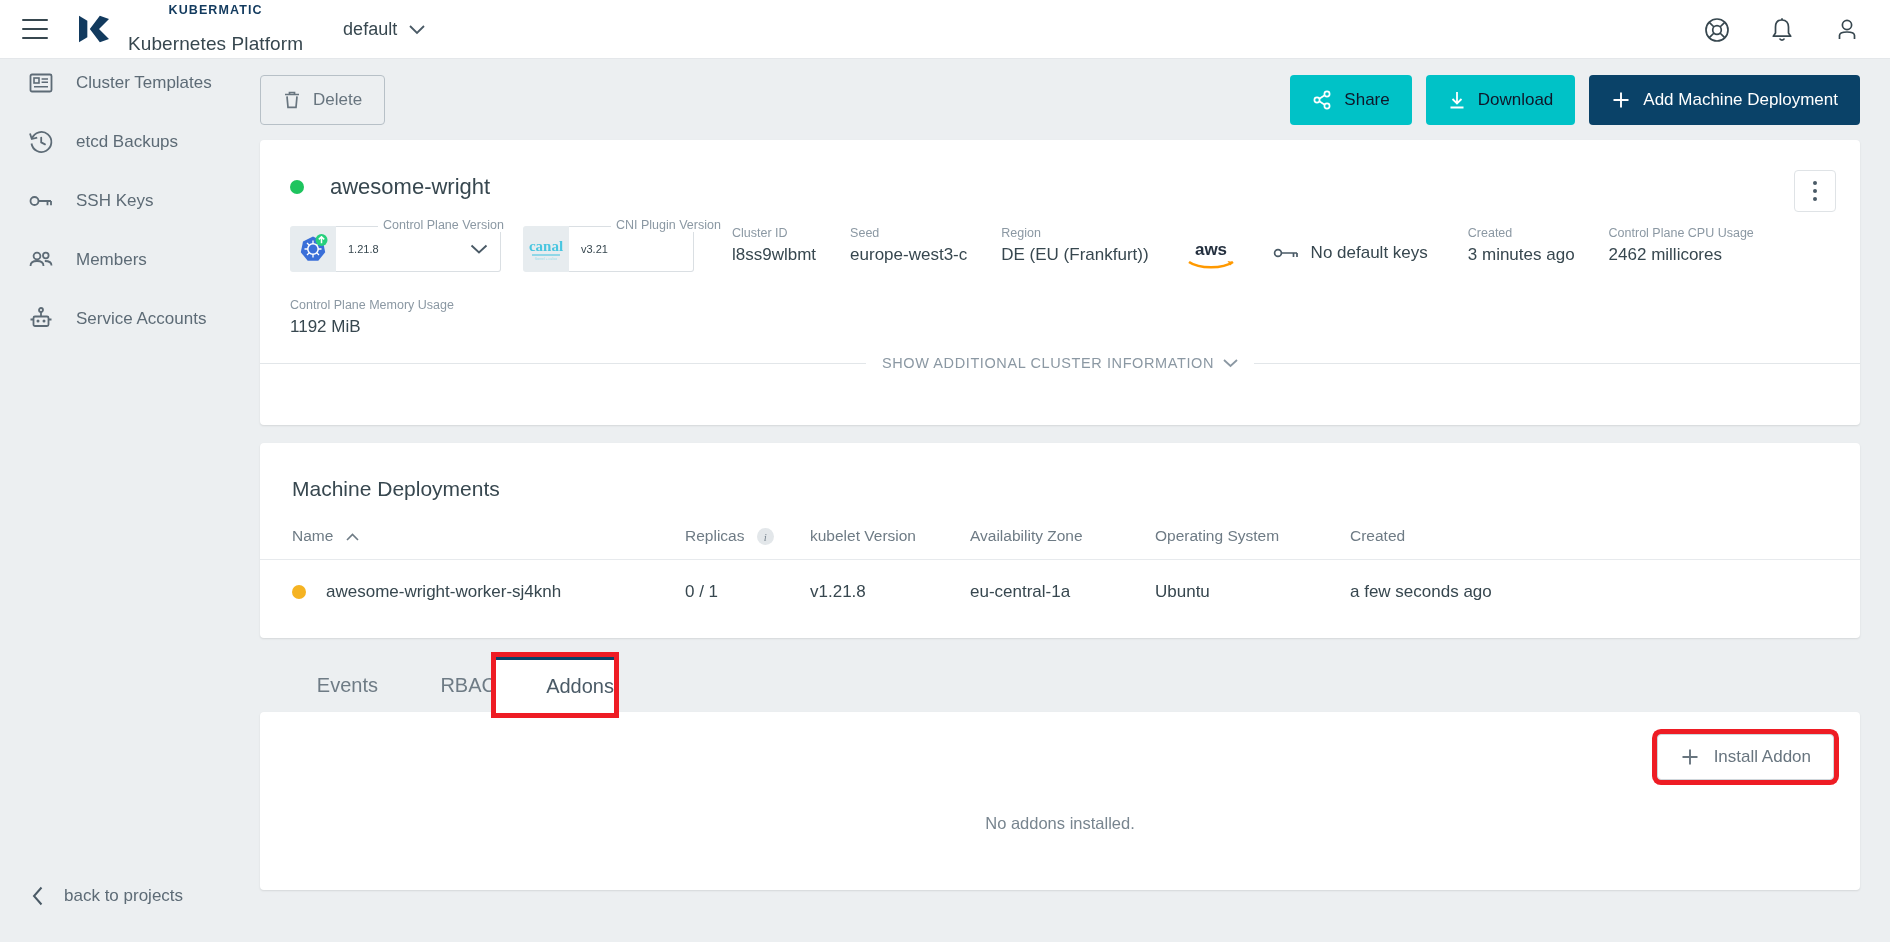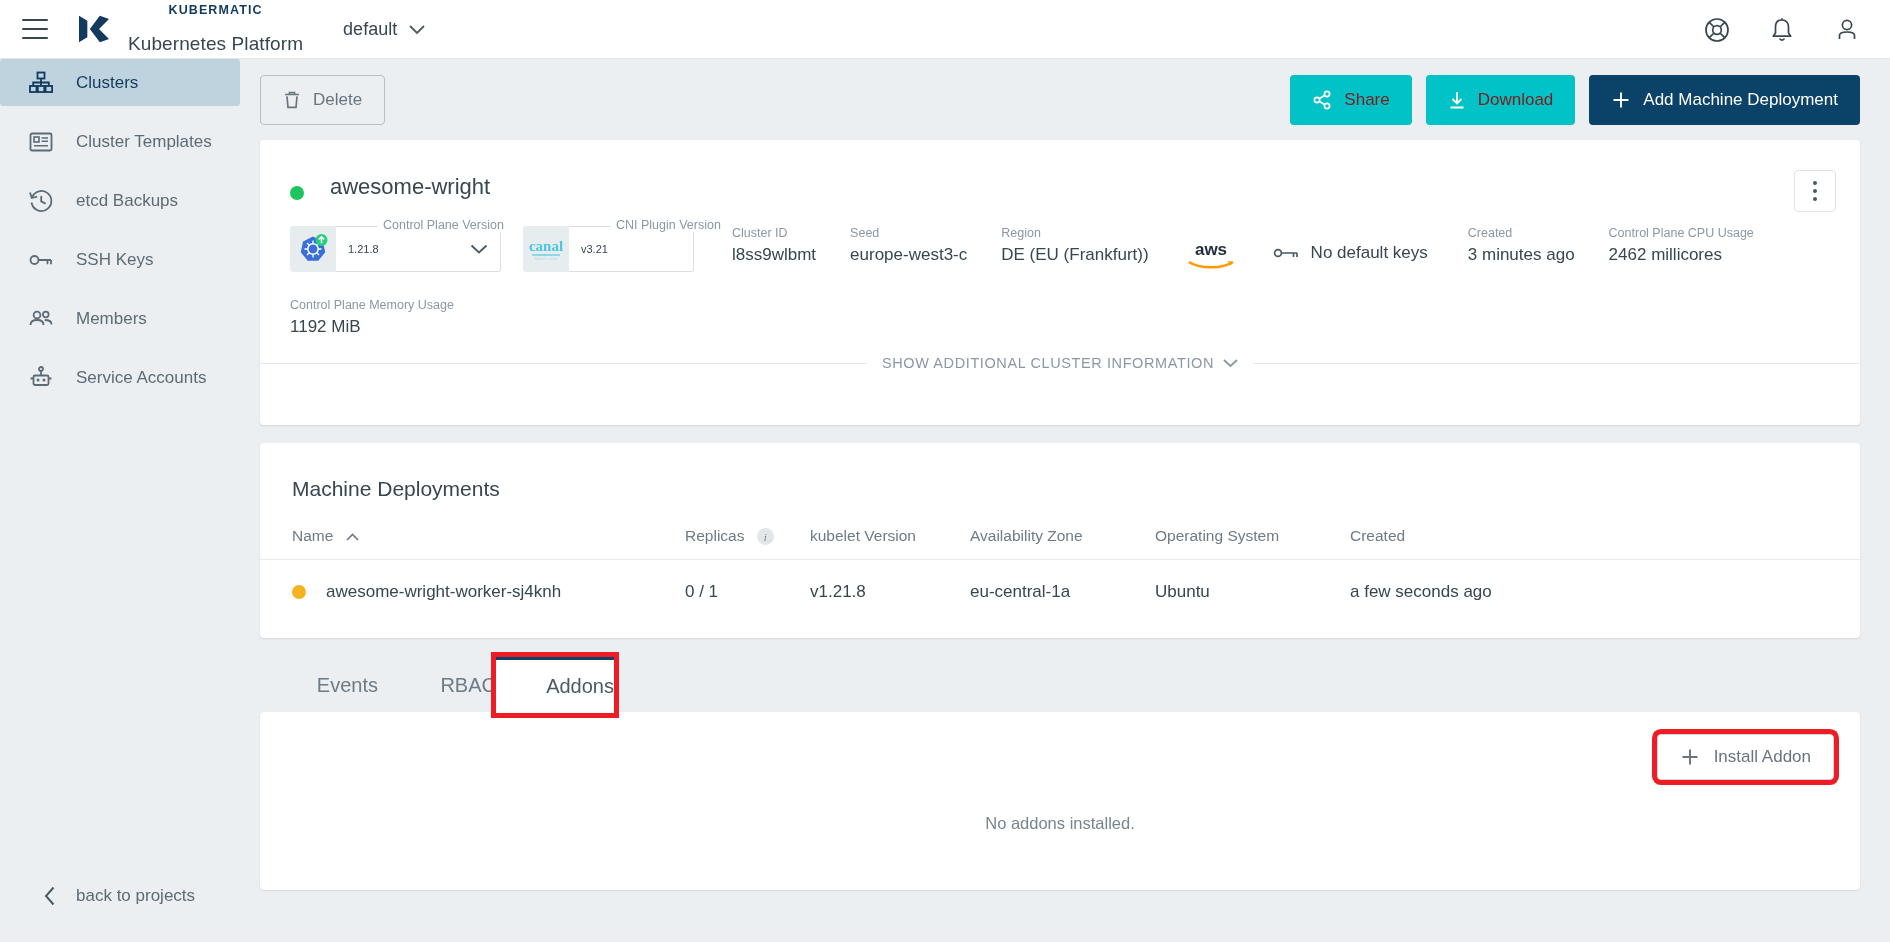--- a/index.html
+++ b/index.html
@@ -32,43 +32,43 @@
 
   
   .sidebar { position:absolute; top:59px; left:0; width:248px; height:883px; background:#eceff1; }
   .nav-item {
     height:47px; display:flex; align-items:center; padding-left:28px; cursor:pointer;
     color:#5d6b76; font-size:17px; margin-bottom:12px;
   }
   .nav-item .nicon { width:26px; height:26px; margin-right:22px; display:flex; align-items:center; justify-content:center; flex:0 0 auto;}
   .nav-item.active { background:#bfd3de; color:#123a5e; border-radius:3px; margin-right:8px; }
   .nav-item.active .nicon svg { stroke:#123a5e; fill:#123a5e; }
-  .back-projects { position:absolute; left:16px; bottom:36px; width:248px; display:flex; align-items:flex-start; padding-left:28px; color:#5d6b76; font-size:17px; cursor:pointer; }
+  .back-projects { position:absolute; left:4px; bottom:36px; width:248px; display:flex; align-items:flex-start; padding-left:28px; color:#5d6b76; font-size:17px; cursor:pointer; }
   .back-projects .bicon { margin-right:20px; display:flex; }
 
   
   .toolbar { position:absolute; top:75px; left:260px; right:30px; height:50px; }
   .btn {
     display:inline-flex; align-items:center; justify-content:center; height:50px;
     font-size:17px; border-radius:4px; cursor:pointer; white-space:nowrap; padding:0 22px;
   }
   .btn .bico { display:flex; align-items:center; margin-right:12px; }
   .btn-outline { border:1px solid #b7c0c7; background:#eceff1; color:#68757f; }
-  .btn-teal { background:#00c2c7; color:#7f1d1d; border:none; }
+  .btn-teal { background:#00c2c7; color:#0f172a; border:none; }
   .btn-navy { background:#0a4268; color:#ffffff; border:none; }
   .toolbar-left { position:absolute; left:0; top:0; }
   .toolbar-right { position:absolute; right:0; top:0; display:flex; gap:14px; }
 
   
   .card { background:#ffffff; border-radius:4px; box-shadow:0 1px 2px rgba(0,0,0,.10); }
   .card-cluster { position:absolute; top:140px; left:260px; width:1600px; height:285px; }
   .card-md { position:absolute; top:443px; left:260px; width:1600px; height:195px; }
   .card-addons { position:absolute; top:712px; left:260px; width:1600px; height:178px; }
 
-  .cluster-head { display:flex; align-items:flex-end; padding:34px 0 0 30px; }
+  .cluster-head { display:flex; align-items:center; padding:34px 0 0 30px; }
   .status-dot { width:14px; height:14px; border-radius:50%; background:#1ec45e; flex:0 0 auto; }
   .status-dot.amber { background:#f5b322; }
   .cluster-name { margin-left:26px; font-size:22px; color:#37474f; }
   .kebab {
     position:absolute; right:24px; top:30px; width:42px; height:42px;
     border:1px solid #dfe3e6; border-radius:4px; background:#fff; cursor:pointer;
     display:flex; flex-direction:column; align-items:center; justify-content:center; gap:4px;
   }
   .kebab i { width:4px; height:4px; background:#4a5a66; border-radius:50%; display:block; }
 
@@ -179,32 +179,20 @@
         <svg width="24" height="26" viewBox="0 0 24 26">
           <circle cx="12" cy="8" r="4.6" fill="none" stroke="#37474f" stroke-width="1.7"></circle>
           <path d="M4.5 22 L4.5 18.5 C4.5 16.3 7.8 15 12 15 C16.2 15 19.5 16.3 19.5 18.5 L19.5 22" fill="none" stroke="#37474f" stroke-width="1.7"></path>
         </svg>
       </div>
     </div>
   </div>
 
   <div class="sidebar">
 
-    <div class="nav-item active">
-      <span class="nicon">
-        <svg width="26" height="26" viewBox="0 0 26 26">
-          <rect x="9.5" y="2.5" width="7" height="6" fill="none" stroke="#123a5e" stroke-width="1.8"></rect>
-          <rect x="2" y="16" width="6.5" height="6" fill="none" stroke="#123a5e" stroke-width="1.8"></rect>
-          <rect x="9.8" y="16" width="6.5" height="6" fill="none" stroke="#123a5e" stroke-width="1.8"></rect>
-          <rect x="17.6" y="16" width="6.5" height="6" fill="none" stroke="#123a5e" stroke-width="1.8"></rect>
-          <path d="M13 8.5 L13 12.5 M5.2 16 L5.2 12.5 L20.8 12.5 L20.8 16 M13 12.5 L13 16" stroke="#123a5e" stroke-width="1.8" fill="none"></path>
-        </svg>
-      </span>
-      <span>Clusters</span>
-    </div>
 
     <div class="nav-item">
       <span class="nicon">
         <svg width="26" height="26" viewBox="0 0 26 26">
           <rect x="2.5" y="4.5" width="21" height="17" rx="1.5" fill="none" stroke="#5d6b76" stroke-width="1.8"></rect>
           <rect x="6" y="8" width="5" height="5" fill="none" stroke="#5d6b76" stroke-width="1.6"></rect>
           <path d="M13.6 9 L20 9 M13.6 12.2 L20 12.2 M6 16.8 L20 16.8" stroke="#5d6b76" stroke-width="1.6"></path>
         </svg>
       </span>
       <span>Cluster Templates</span>

